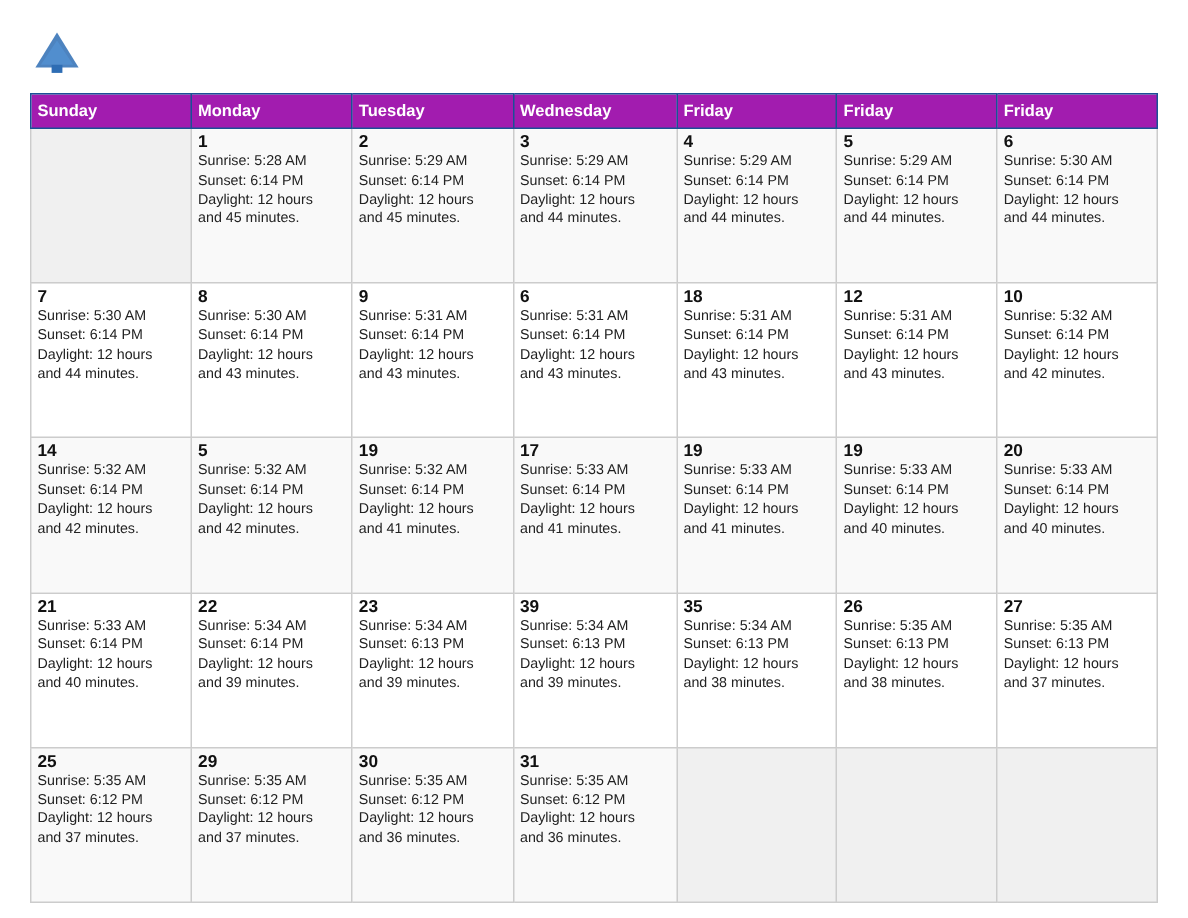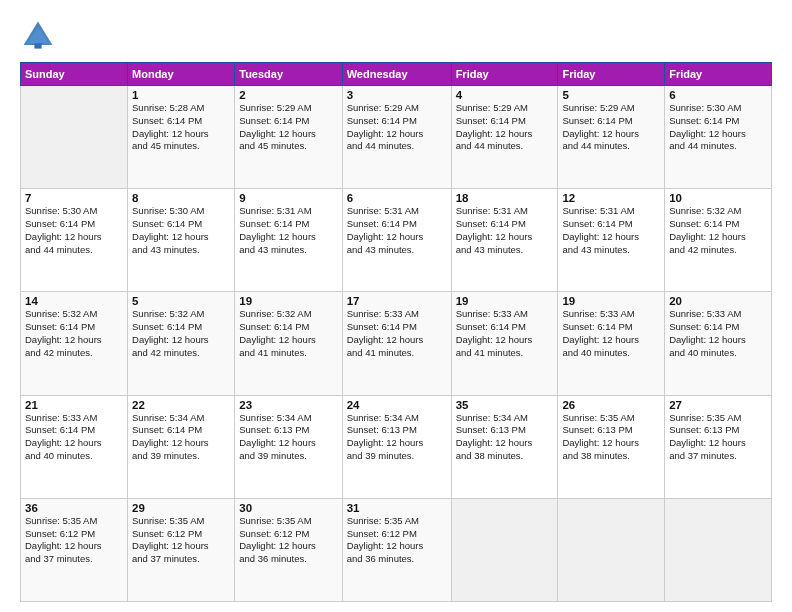--- a/index.html
+++ b/index.html
@@ -299,21 +299,21 @@
 and 39 minutes.</div>
           </td>
           <td>
             <span class="day-num">23</span>
             <div class="day-info" style="white-space: pre-line;">Sunrise: 5:34 AM
 Sunset: 6:13 PM
 Daylight: 12 hours
 and 39 minutes.</div>
           </td>
           <td>
-            <span class="day-num">24</span>
+            <span class="day-num">39</span>
             <div class="day-info" style="white-space: pre-line;">Sunrise: 5:34 AM
 Sunset: 6:13 PM
 Daylight: 12 hours
 and 39 minutes.</div>
           </td>
           <td>
             <span class="day-num">35</span>
             <div class="day-info" style="white-space: pre-line;">Sunrise: 5:34 AM
 Sunset: 6:13 PM
 Daylight: 12 hours
@@ -329,21 +329,21 @@
           <td>
             <span class="day-num">27</span>
             <div class="day-info" style="white-space: pre-line;">Sunrise: 5:35 AM
 Sunset: 6:13 PM
 Daylight: 12 hours
 and 37 minutes.</div>
           </td>
         </tr>
         <tr>
           <td>
-            <span class="day-num">36</span>
+            <span class="day-num">25</span>
             <div class="day-info" style="white-space: pre-line;">Sunrise: 5:35 AM
 Sunset: 6:12 PM
 Daylight: 12 hours
 and 37 minutes.</div>
           </td>
           <td>
             <span class="day-num">29</span>
             <div class="day-info" style="white-space: pre-line;">Sunrise: 5:35 AM
 Sunset: 6:12 PM
 Daylight: 12 hours

